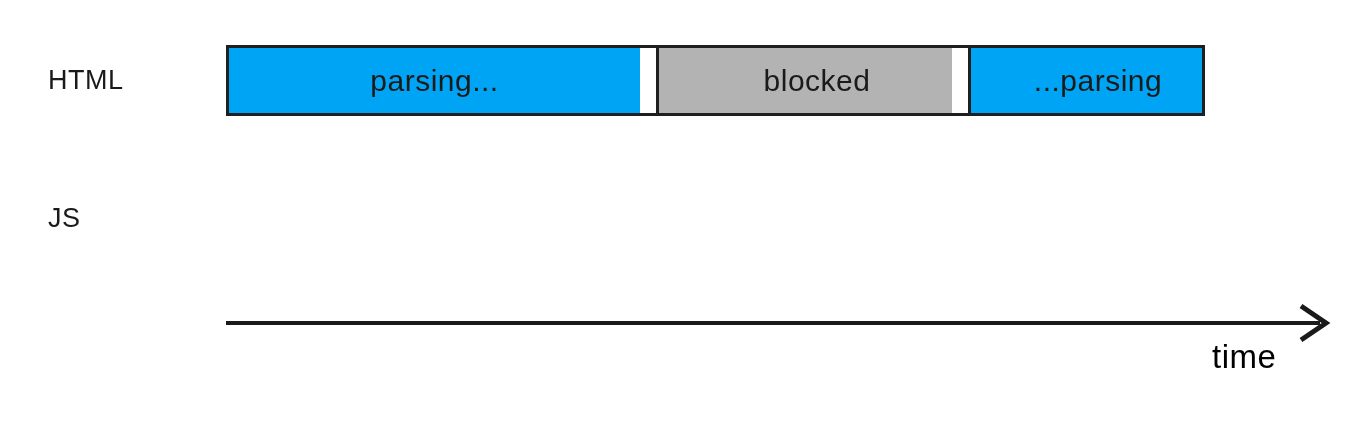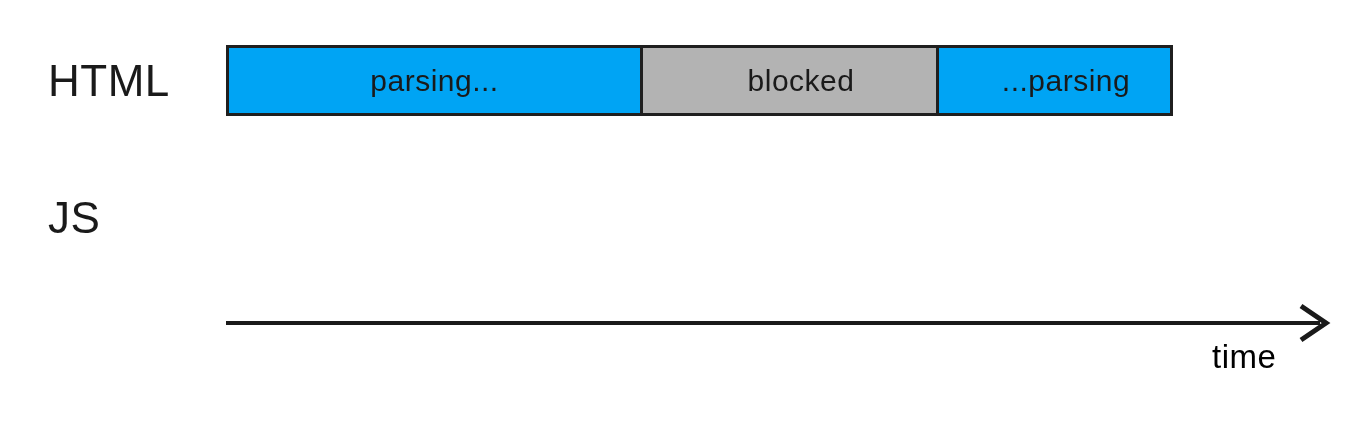--- a/index.html
+++ b/index.html
@@ -14,21 +14,21 @@
     background: #FFFFFF;
     font-family: "Liberation Sans", sans-serif;
     color: #1A1A1A;
     overflow: hidden;
   }
   .row-label {
     position: absolute;
     left: 48px;
     display: flex;
     align-items: center;
-    font-size: 44px;
+    font-size: 27px;
     color: #1A1A1A;
     letter-spacing: 0.5px;
   }
   .html-label { top: 45px; height: 71px; }
   .js-label   { top: 182px; height: 72px; text-align: center; }
 
   .bar {
     position: absolute;
     display: flex;
     box-sizing: border-box;
@@ -76,21 +76,21 @@
     letter-spacing: 0.5px;
   }
 </style>
 </head>
 <body>
 
 <div class="canvas">
 
   <div class="row-label html-label">HTML</div>
 
-  <div class="bar html-bar" style="left: 226px;">
+  <div class="bar html-bar" style="left: 226px; gap: 16px;">
     <div class="seg" style="width: 411px; background: rgb(0, 164, 244);">
       <span>parsing...</span>
     </div>
     <div class="seg" style="width: 296px; background: rgb(179, 179, 179);">
       <span>blocked</span>
     </div>
     <div class="seg" style="width: 234px; background: rgb(0, 164, 244);">
       <span>...parsing</span>
     </div>
   </div>

